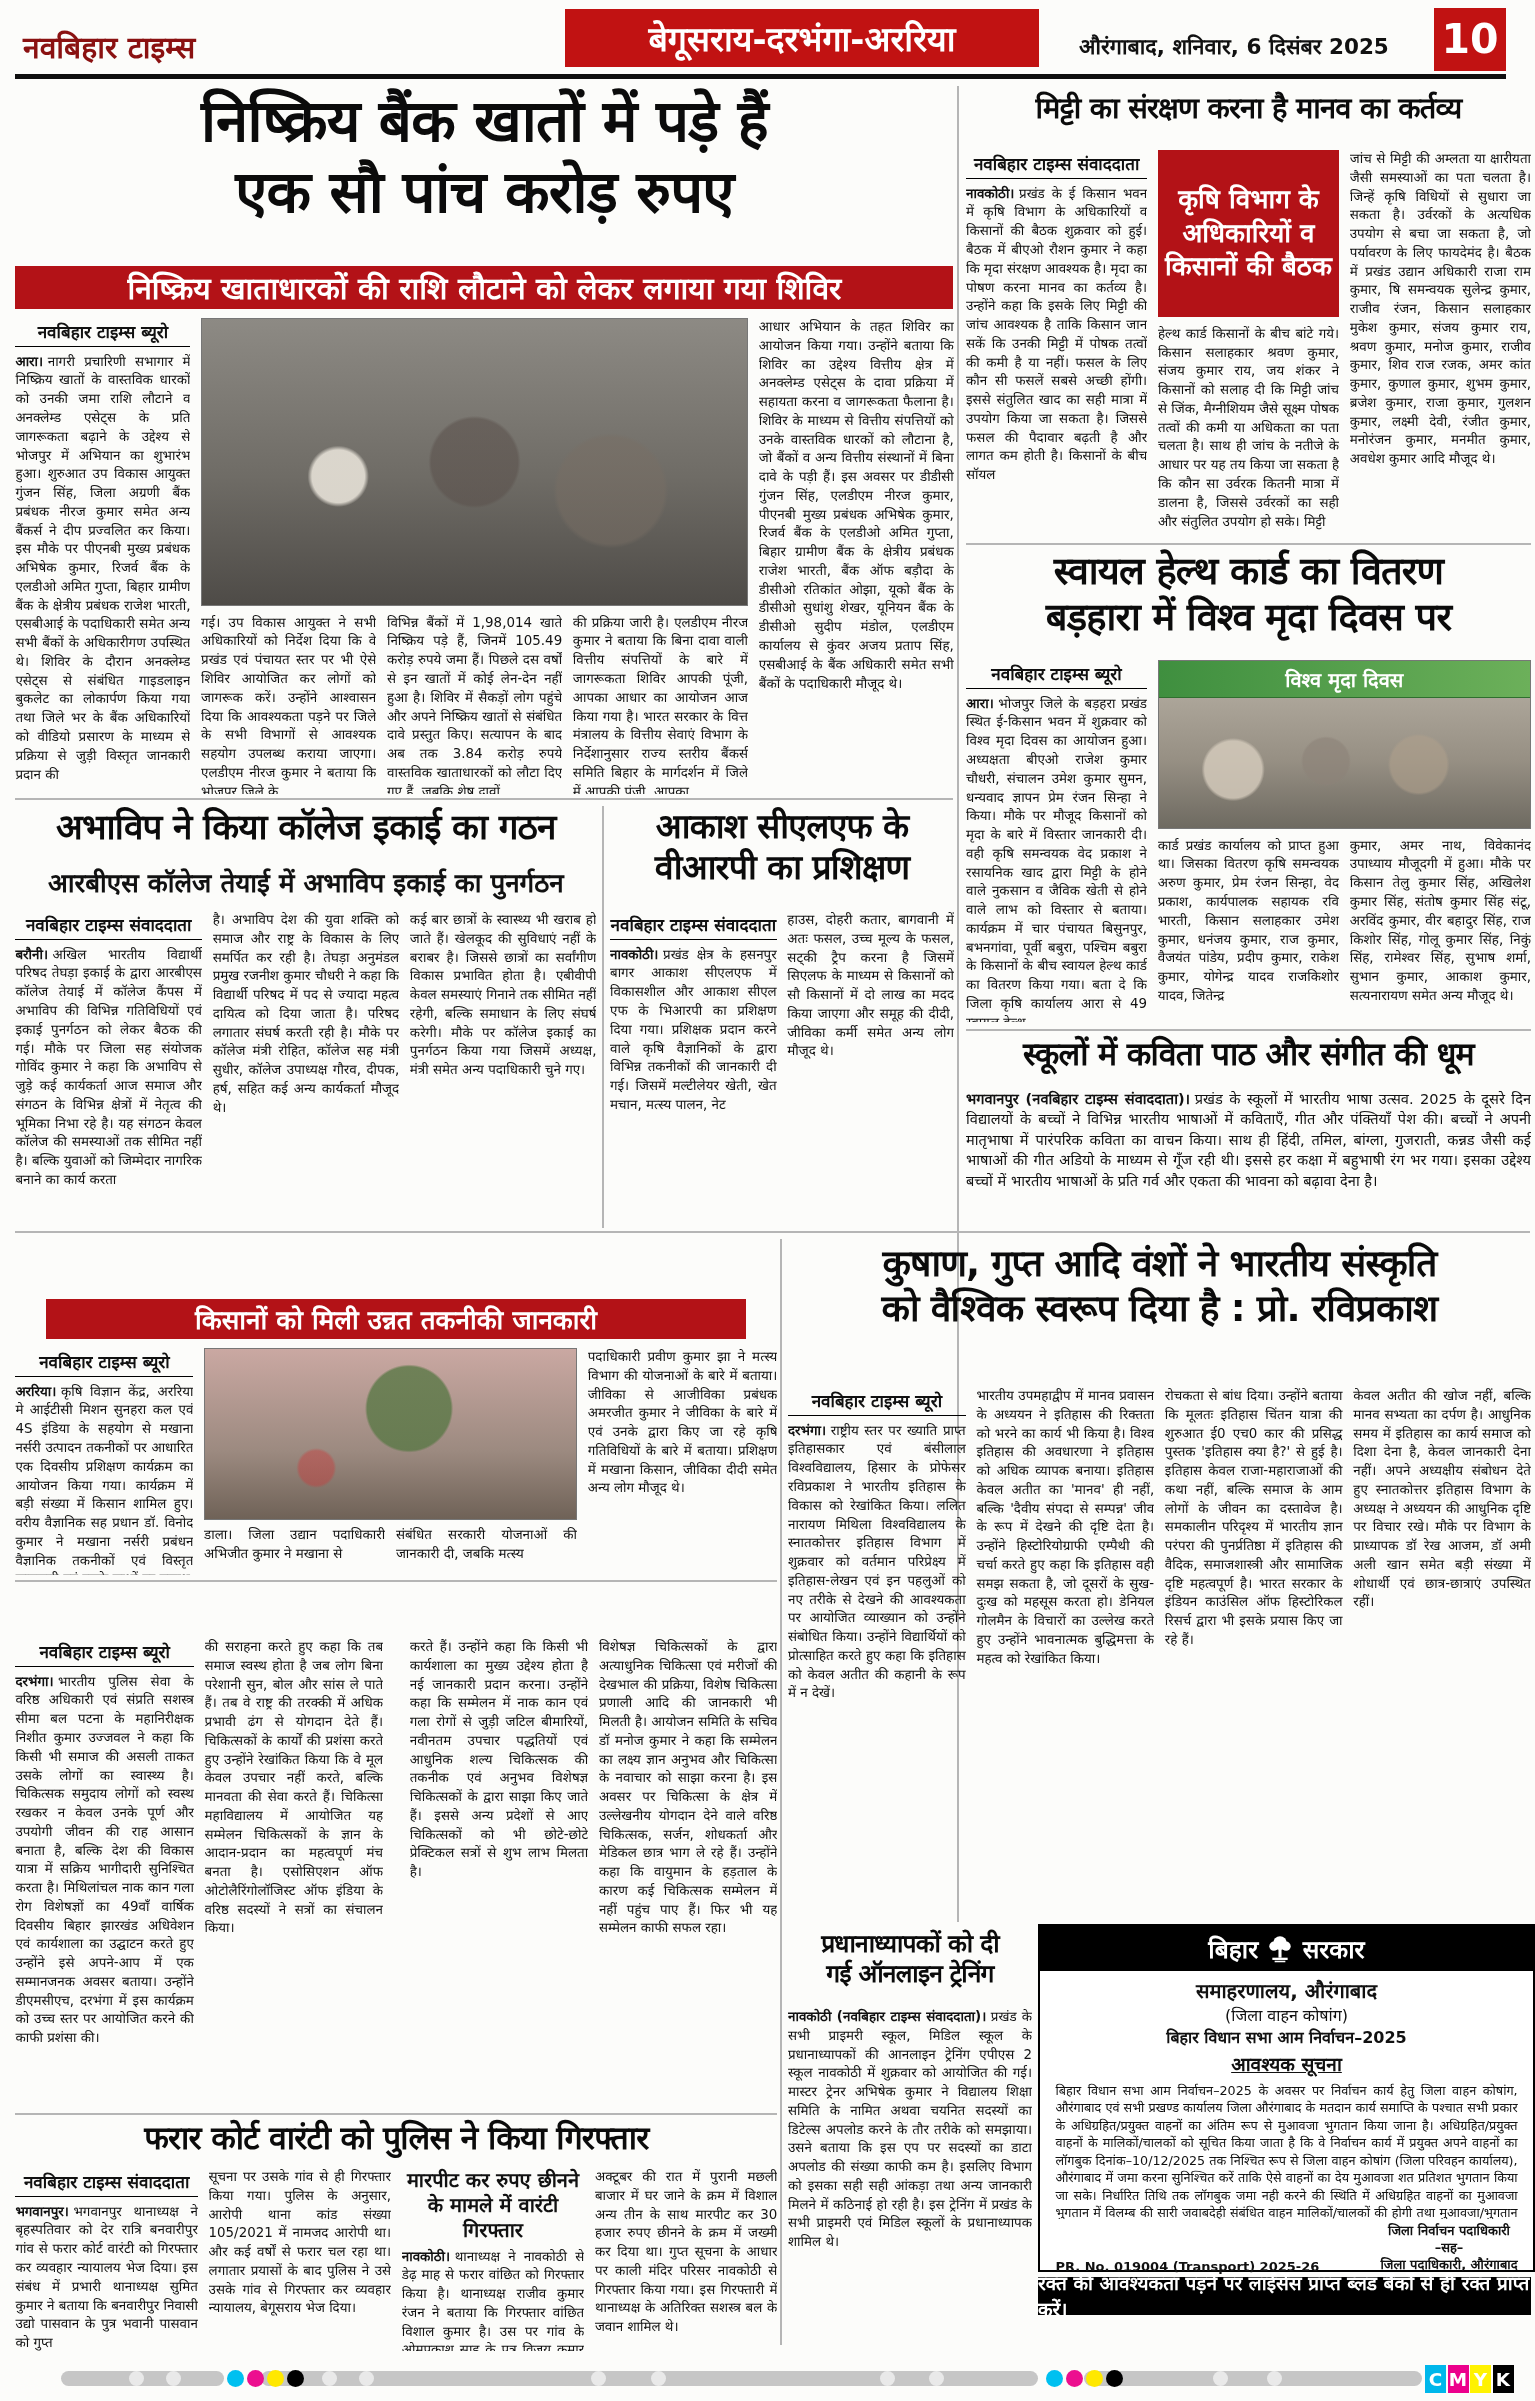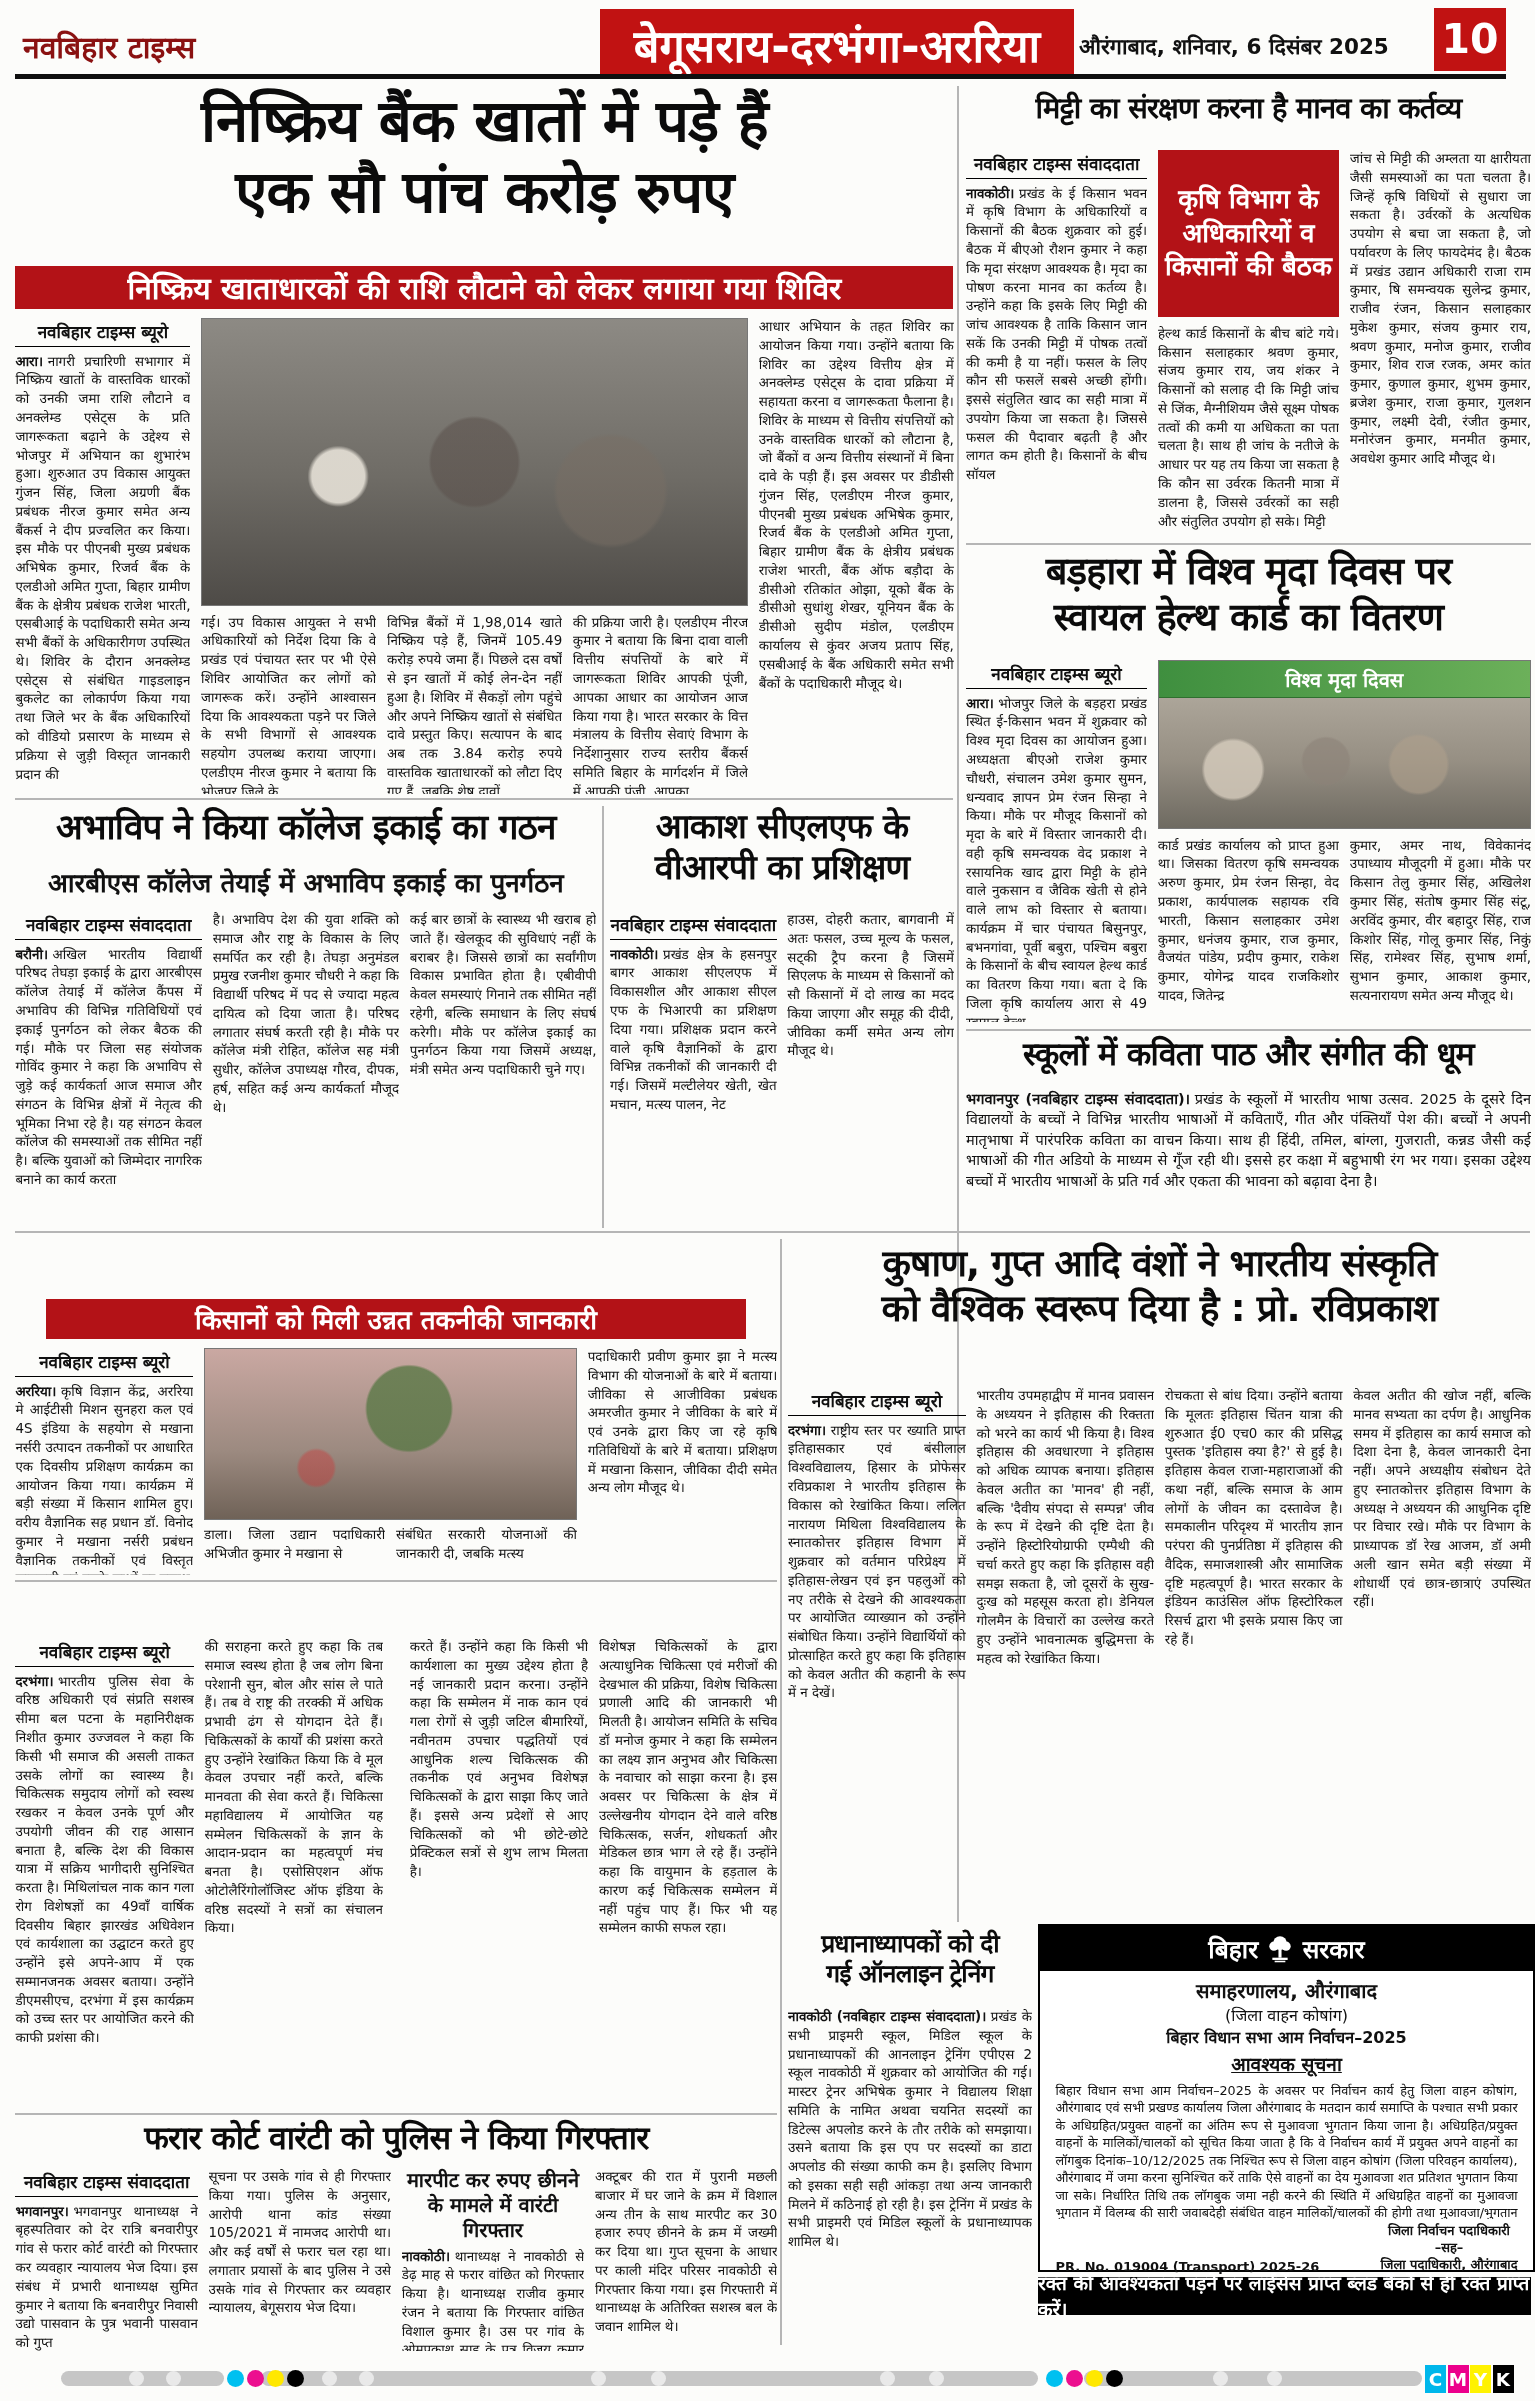--- a/index.html
+++ b/index.html
@@ -32,21 +32,21 @@
   .regdot{position:absolute;width:15.4px;height:15.4px;border-radius:50%;background:#e9e9e9;}
   .inkdot{position:absolute;width:17px;height:17px;border-radius:50%;}
   .subhl{font-weight:bold;text-align:center;}
 </style>
 </head>
 <body>
 
 <div id="page">
 
   <div class="abs" style="left:23px;top:26px;font-size:30px;font-weight:bold;color:#8a1111;">नवबिहार टाइम्स</div>
-  <div class="abs redbar" style="left:600px;top:9.2px;width:474px;height:70px;font-size:45px;background:#c11212;">बेगूसराय-दरभंगा-अररिया</div>
+  <div class="abs redbar" style="left:565px;top:9.2px;width:474px;height:58px;font-size:34px;background:#c11212;">बेगूसराय-दरभंगा-अररिया</div>
   <div class="abs" style="left:1079px;top:31px;width:345px;font-size:21.5px;font-weight:bold;">औरंगाबाद, शनिवार, 6 दिसंबर 2025</div>
   <div class="abs redbar" style="left:1434px;top:7.7px;width:72px;height:63px;font-size:41px;background:#c11212;">10</div>
   <div class="abs rule" style="left:15.4px;top:74px;width:1491px;height:5.4px;"></div>
 
   <div class="abs hl" style="left:15.4px;top:86px;width:938px;font-size:58px;">
     <div>निष्क्रिय बैंक खातों में पड़े हैं</div>
     <div>एक सौ पांच करोड़ रुपए</div>
   </div>
   <div class="abs redbar" style="left:15.4px;top:266px;width:938px;height:43px;font-size:30px;">निष्क्रिय खाताधारकों की राशि लौटाने को लेकर लगाया गया शिविर</div>
   <div class="abs" style="left:15.4px;top:318px;width:938px;height:476px;display:flex;gap:10.7px;">
@@ -85,22 +85,22 @@
       <div class="redbar" style="height:158px;font-size:26px;line-height:1.3;padding:4.6px;margin-bottom:7.7px;">कृषि विभाग के अधिकारियों व किसानों की बैठक</div>
       <p class="bt">हेल्थ कार्ड किसानों के बीच बांटे गये। किसान सलाहकार श्रवण कुमार, संजय कुमार राय, जय शंकर ने किसानों को सलाह दी कि मिट्टी जांच से जिंक, मैग्नीशियम जैसे सूक्ष्म पोषक तत्वों की कमी या अधिकता का पता चलता है। साथ ही जांच के नतीजे के आधार पर यह तय किया जा सकता है कि कौन सा उर्वरक कितनी मात्रा में डालना है, जिससे उर्वरकों का सही और संतुलित उपयोग हो सके। मिट्टी</p>
     </div>
     <div class="tcol" style="flex:1;">
         <p class="bt">जांच से मिट्टी की अम्लता या क्षारीयता जैसी समस्याओं का पता चलता है। जिन्हें कृषि विधियों से सुधारा जा सकता है। उर्वरकों के अत्यधिक उपयोग से बचा जा सकता है, जो पर्यावरण के लिए फायदेमंद है। बैठक में प्रखंड उद्यान अधिकारी राजा राम कुमार, षि समन्वयक सुलेन्द्र कुमार, राजीव रंजन, किसान सलाहकार मुकेश कुमार, संजय कुमार राय, श्रवण कुमार, मनोज कुमार, राजीव कुमार, शिव राज रजक, अमर कांत कुमार, कुणाल कुमार, शुभम कुमार, ब्रजेश कुमार, राजा कुमार, गुलशन कुमार, लक्ष्मी देवी, रंजीत कुमार, मनोरंजन कुमार, मनमीत कुमार, अवधेश कुमार आदि मौजूद थे।</p>
       </div>
   </div>
   <div class="abs hairline" style="left:966px;top:543px;width:565px;height:1.5px;"></div>
 
   <div class="abs hl" style="left:966px;top:548px;width:565px;font-size:38px;">
+    <div>स्वायल हेल्थ कार्ड का वितरण</div>
     <div>बड़हारा में विश्व मृदा दिवस पर</div>
-    <div>स्वायल हेल्थ कार्ड का वितरण</div>
   </div>
   <div class="abs" style="left:966px;top:660px;width:565px;height:362px;display:flex;gap:10.7px;">
     <div class="tcol" style="width:181px;flex:none;">
       <div class="byline">नवबिहार टाइम्स ब्यूरो</div>
       <p class="bt"><span class="dl">आरा।</span><span>भोजपुर जिले के बड़हरा प्रखंड स्थित ई-किसान भवन में शुक्रवार को विश्व मृदा दिवस का आयोजन हुआ। अध्यक्षता बीएओ राजेश कुमार चौधरी, संचालन उमेश कुमार सुमन, धन्यवाद ज्ञापन प्रेम रंजन सिन्हा ने किया। मौके पर मौजूद किसानों को मृदा के बारे में विस्तार जानकारी दी। वही कृषि समन्वयक वेद प्रकाश ने रसायनिक खाद द्वारा मिट्टी के होने वाले नुकसान व जैविक खेती से होने वाले लाभ को विस्तार से बताया। कार्यक्रम में चार पंचायत बिसुनपुर, बभनगांवा, पूर्वी बबुरा, पश्चिम बबुरा के किसानों के बीच स्वायल हेल्थ कार्ड का वितरण किया गया। बता दे कि जिला कृषि कार्यालय आरा से 49 स्वायल हेल्थ</span></p>
     </div>
     <div style="flex:1;display:flex;flex-direction:column;gap:7.7px;">
       <div class="photo2" style="height:167px;">
         <div class="pbanner">विश्व मृदा दिवस</div>
       </div>

